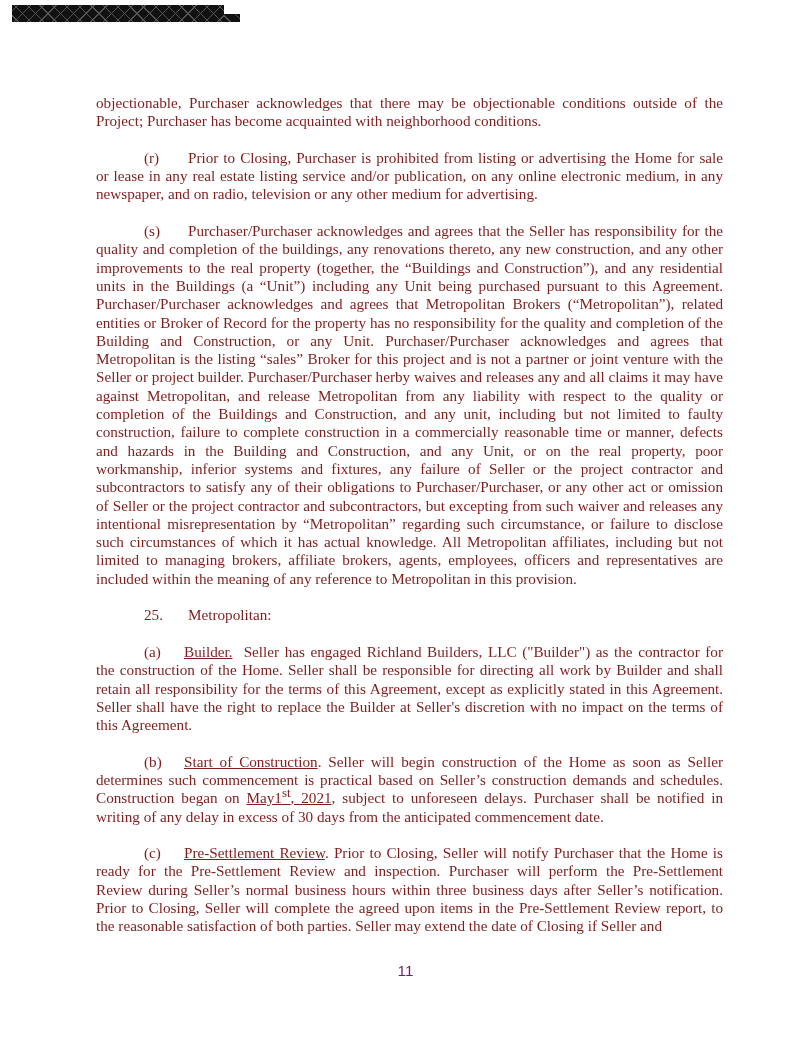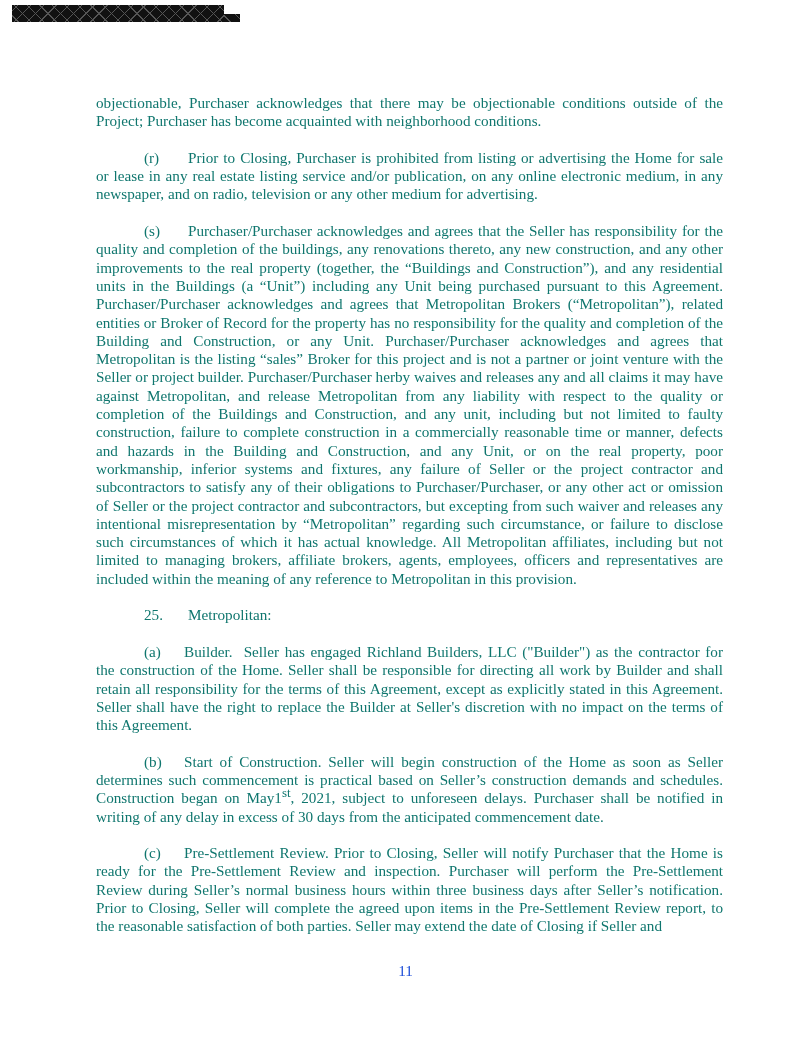--- a/index.html
+++ b/index.html
@@ -13,31 +13,31 @@
   }
   .redaction-tail {
     position: absolute; left: 224px; top: 14px; width: 16px; height: 8px;
     background-color: #111;
     background-image:
       repeating-linear-gradient(45deg, transparent 0 4px, #555 4px 5px, transparent 5px 9px);
   }
   .page {
     position: absolute; left: 96px; top: 94px; width: 627px;
     font-family: "Liberation Serif", serif; font-size: 15.2px; line-height: 18.3px;
-    color: #0f766e;
+    color: #7f1d1d;
   }
   .para { text-align: justify; margin: 0 0 18.3px 0; }
   .indent { display: inline-block; width: 48px; }
   .label { display: inline-block; width: 44px; }
-  .u { }
+  .u { text-decoration: underline; }
   sup { font-size: 13px; line-height: 0; vertical-align: 6px; }
   .heading { margin: 0 0 18.3px 0; }
   .pagenum {
     position: absolute; left: 0; width: 811px; top: 962px; text-align: center;
-    font-family: Liberation Serif, serif; font-size: 15.2px; color: #1d4ed8;
+    font-family: Liberation Sans, sans-serif; font-size: 15.2px; color: #701a75;
   }
 </style>
 </head>
 <body>
 
 <div class="redaction"></div>
 <div class="redaction-tail"></div>
 
 <div class="page">
   <p class="para">objectionable, Purchaser acknowledges that there may be objectionable conditions outside of the Project; Purchaser has become acquainted with neighborhood conditions.</p>

